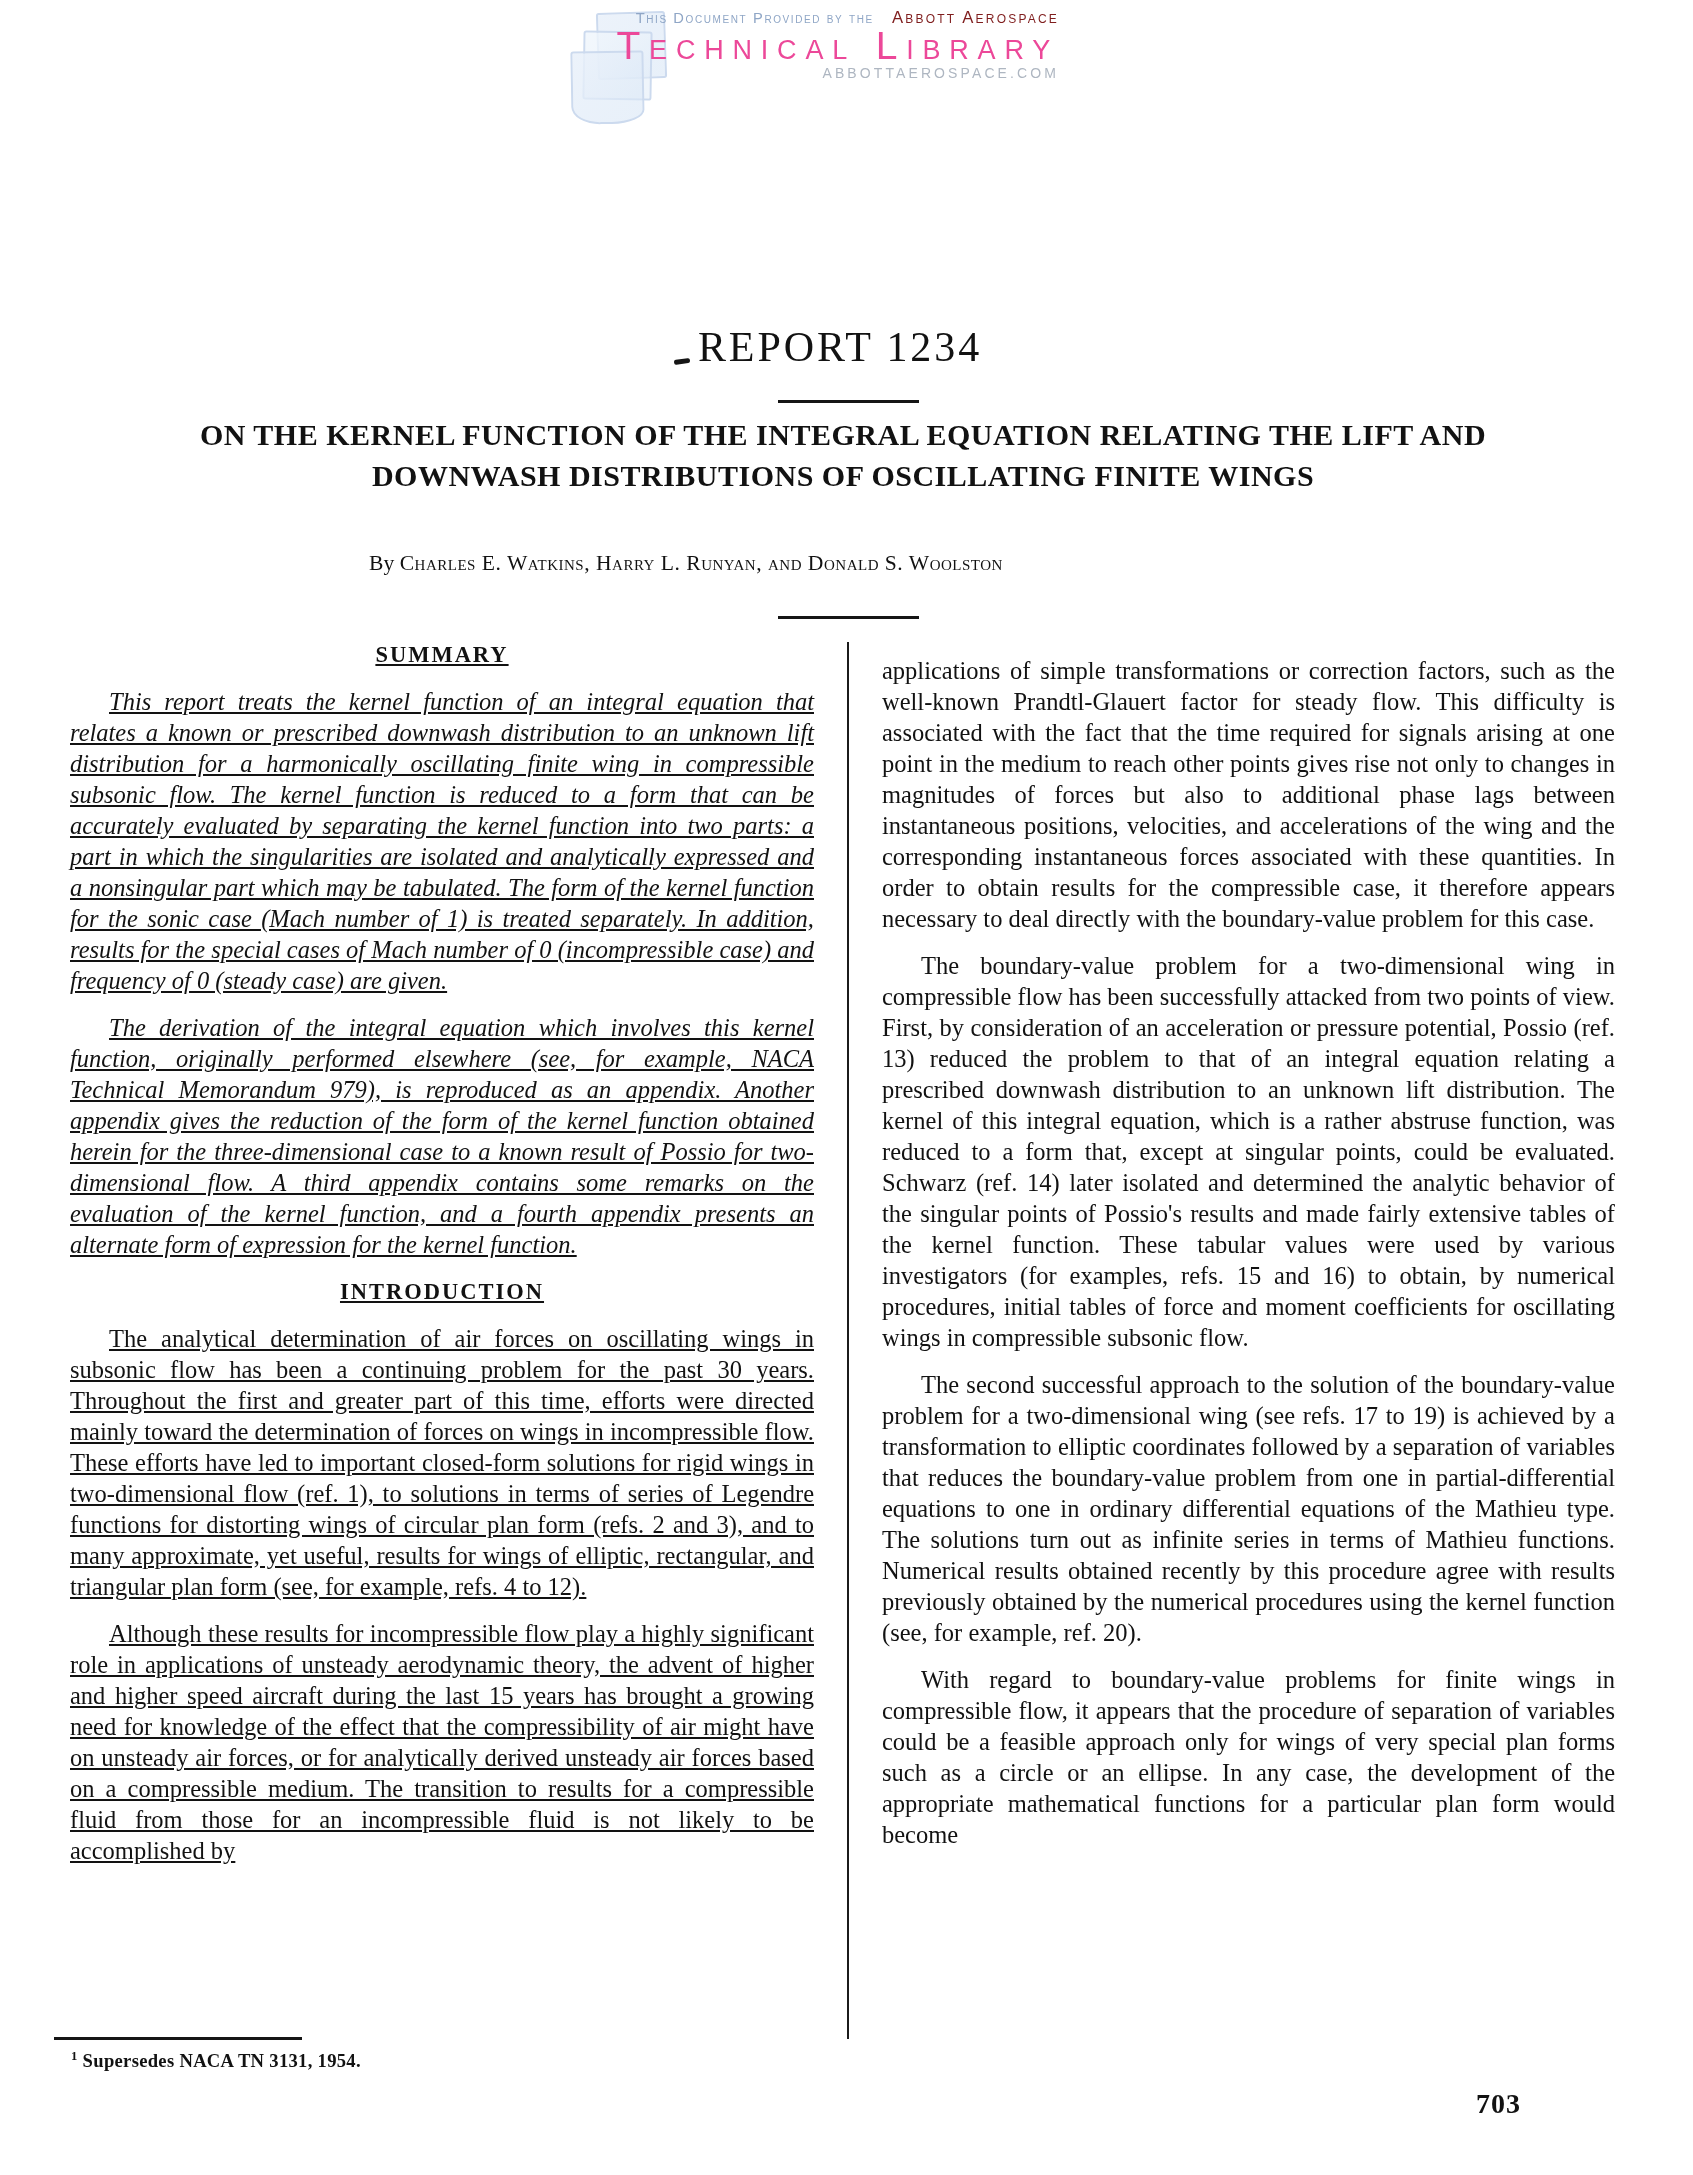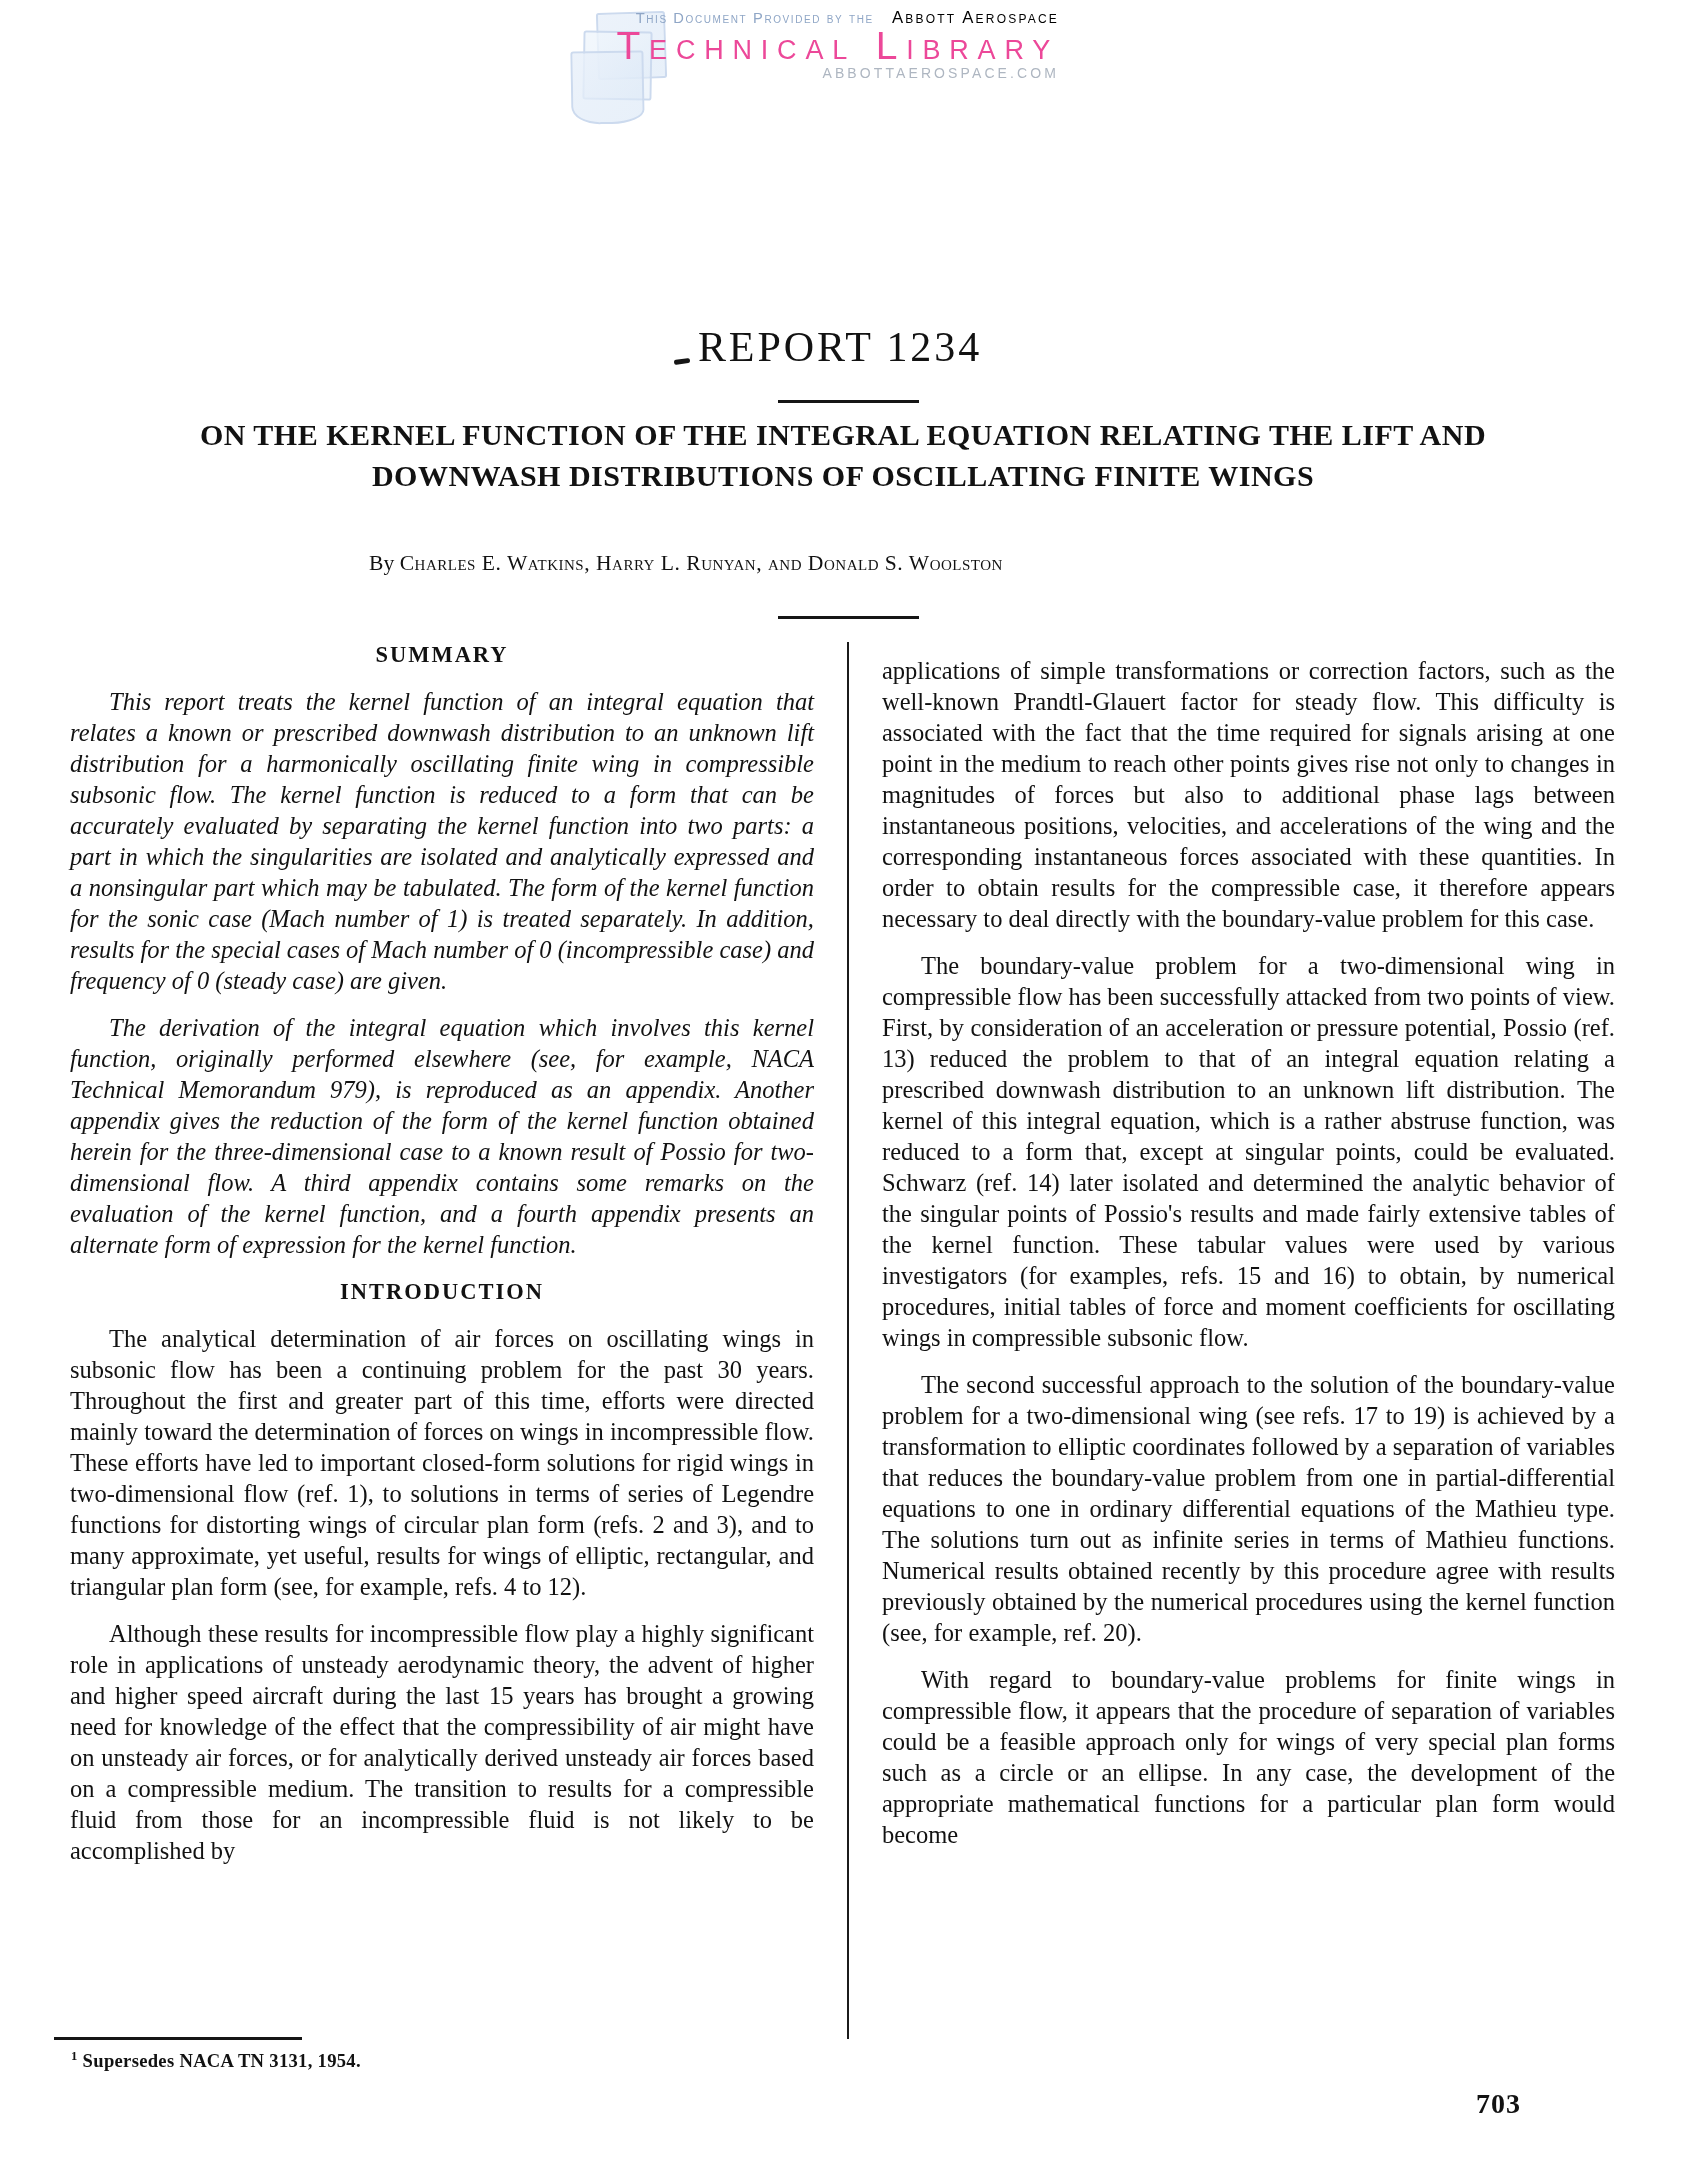--- a/index.html
+++ b/index.html
@@ -11,21 +11,21 @@
     font-family:"Liberation Serif","DejaVu Serif",serif;
     color:#121212;
     overflow:hidden;
   }
 
   
   .hdr{position:absolute;top:0;left:0;width:1059px;height:118px;
        font-family:"Liberation Sans","DejaVu Sans",sans-serif;text-align:right;}
   .hdr-line1{position:absolute;top:7.8px;right:0;white-space:nowrap;}
   .hdr-provided{font-variant:small-caps;font-size:14.7px;letter-spacing:1.6px;color:#8fa6c6;}
-  .hdr-brand{font-variant:small-caps;font-size:16.7px;letter-spacing:2.2px;color:#000000;margin-left:13.7px;}
+  .hdr-brand{font-variant:small-caps;font-size:16.7px;letter-spacing:2.2px;color:#7f1d1d;margin-left:13.7px;}
   .hdr-line2{position:absolute;top:23.5px;right:0;font-variant:small-caps;font-size:39px;
              letter-spacing:8.8px;color:#ec4899;white-space:nowrap;}
   .hdr-line3{position:absolute;top:65px;right:0;font-size:14px;letter-spacing:3.1px;color:#aeb6c1;}
   .logo{position:absolute;left:571px;top:11.8px;width:127px;height:103px;}
   .logo .sheet{position:absolute;border:2px solid #ccdaee;border-radius:2.9px;
                background:linear-gradient(135deg,rgba(234,241,250,0.9),rgba(213,228,245,0.55));}
   .logo .s1{width:65px;height:63px;left:25.5px;top:0;transform:rotate(-2deg);}
   .logo .s2{width:65px;height:65px;left:11.8px;top:19.6px;transform:rotate(1deg);background:linear-gradient(135deg,rgba(240,246,252,0.85),rgba(222,234,247,0.5));}
   .logo .s3{width:69px;height:69px;left:0;top:39px;transform:rotate(-1deg);border-bottom-left-radius:40% 17.6px;border-bottom-right-radius:45% 13.7px;}
 
@@ -38,21 +38,21 @@
   .rule-1{top:400px;}
   .rule-2{top:616px;}
   .doc-title{position:absolute;top:414px;left:0;width:1686px;text-align:center;
              font-size:30px;font-weight:bold;line-height:41px;letter-spacing:0.5px;}
   .doc-title sup{font-size:17.6px;}
   .byline{position:absolute;top:551px;left:0;width:1372px;text-align:center;font-size:21.6px;}
   .byline .authors{font-variant:small-caps;letter-spacing:0.5px;}
 
   
   .col{position:absolute;top:639px;font-size:24.5px;line-height:31px;text-align:justify;}
-  .col-left{left:54px;width:776px;}
+  .col-left{left:54px;width:776px;text-decoration:underline;}
   .col-right{left:866px;width:765px;}
   .col-divider{position:absolute;left:847px;top:642px;width:2px;height:1397px;background:#1b1b1b;}
   .sec-heading{text-align:center;font-size:22.5px;font-weight:bold;letter-spacing:2px;
                text-indent:0;margin:0 0 13.7px 0;}
   .intro-heading{margin:15.7px 0 11.8px 0;}
   .para{margin:16px;text-indent:39px;}
   .para.italic{font-style:italic;}
   .para.no-indent{text-indent:0;}
 
   

